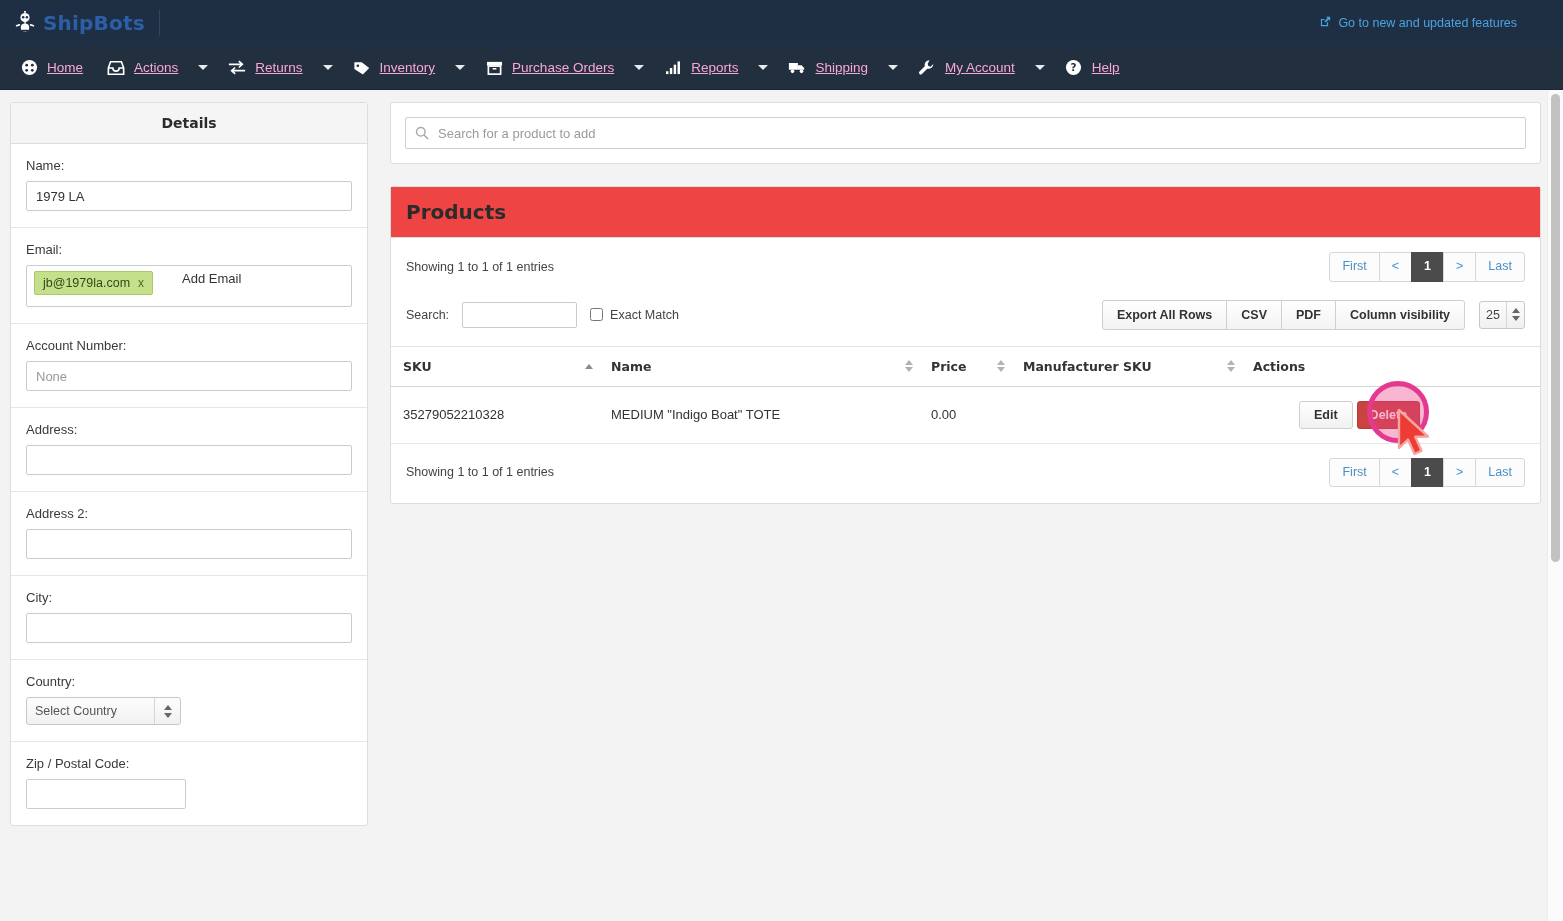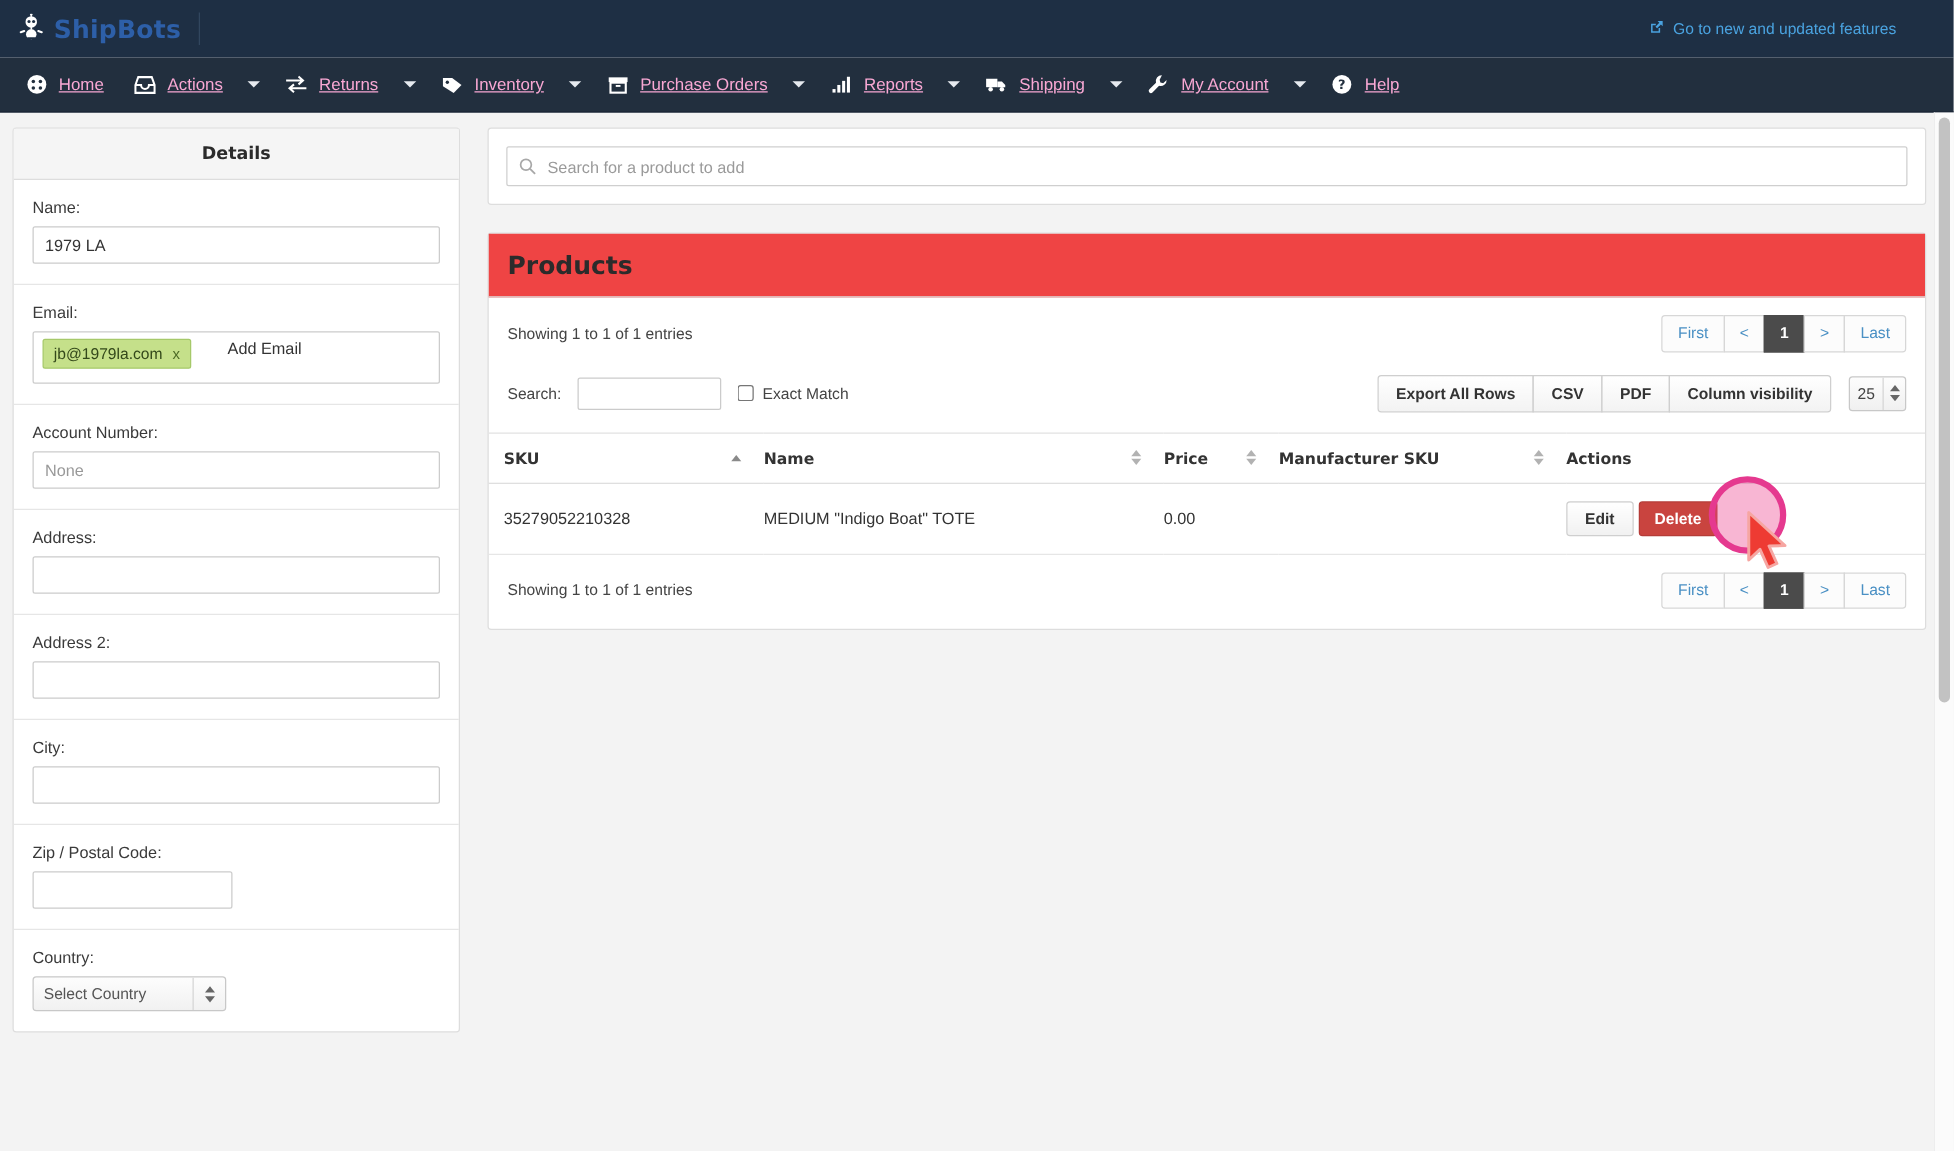--- a/index.html
+++ b/index.html
@@ -339,21 +339,21 @@
   .col-act   { }
 
   .sort-both, .sort-asc {
     display: inline-flex; flex-direction: column; align-items: center;
     line-height: 0; color: #b2b2b2; flex: none; margin-right: 10px;
   }
   .s-up { width:0;height:0;border-left:4px solid transparent;border-right:4px solid transparent;border-bottom:5px solid #b2b2b2; }
   .s-dn { width:0;height:0;border-left:4px solid transparent;border-right:4px solid transparent;border-top:5px solid #b2b2b2; margin-top:2px; }
   .sort-asc .s-up { border-bottom-color: #8a8a8a; }
 
-  .act-cell { display: flex; align-items: flex-end; gap: 4px; }
+  .act-cell { display: flex; align-items: flex-end; gap: 4px; margin-left: 46px; }
   .btn-edit {
     border: 1px solid #cfcfcf;
     background: linear-gradient(#ffffff, #f1f1f1);
     color: #333; font-weight: bold; font-size: 12.5px;
     padding: 6px 14px; border-radius: 3px; cursor: pointer;
     font-family: "Liberation Sans", sans-serif;
   }
   .btn-delete {
     border: 1px solid #b53c38;
     background: #c9443f;
@@ -591,33 +591,33 @@
       <div class="field-label">Address 2:</div>
       <input class="field-input" type="text" style="">
     </div>
 
     <div class="field-block">
       <div class="field-label">City:</div>
       <input class="field-input" type="text" style="">
     </div>
 
     <div class="field-block">
-      <div class="field-label">Zip / Postal Code:</div>
-      <input class="field-input small" type="text" style="">
-    </div>
-
-    <div class="field-block">
       <div class="field-label">Country:</div>
       <div class="select-wrap">
         <span class="select-label">Select Country</span>
         <span class="select-arrows">
           <i class="arr-up"></i>
             <i class="arr-dn"></i>
         </span>
       </div>
+    </div>
+
+    <div class="field-block">
+      <div class="field-label">Zip / Postal Code:</div>
+      <input class="field-input small" type="text" style="">
     </div>
   </div>
 
   <div class="main">
 
     <div class="panel search-panel">
       <div class="product-search">
         <span class="search-glyph">
           <svg width="14" height="14" viewBox="0 0 15 15">
               <circle cx="6.2" cy="6.2" r="4.6" fill="none" stroke="#a8a8a8" stroke-width="1.5"></circle>

